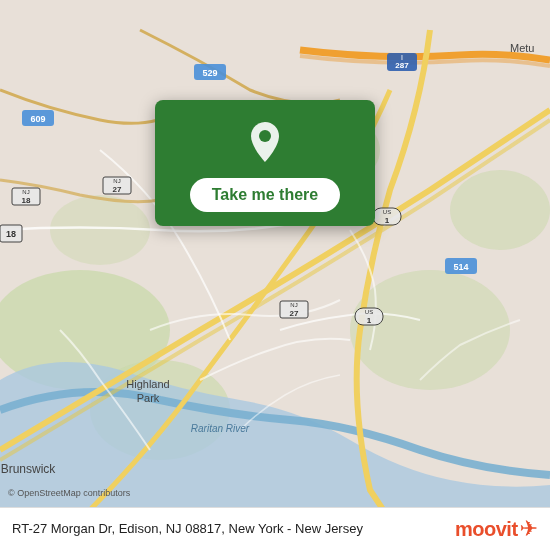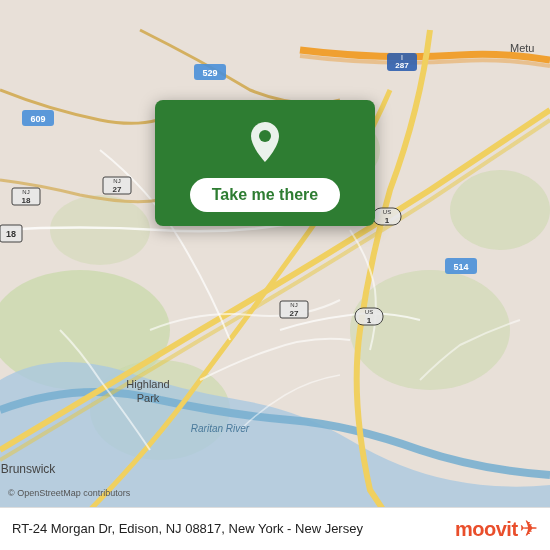--- a/index.html
+++ b/index.html
@@ -213,19 +213,19 @@
     </svg>
 
     <button id="take-me-there-btn">Take me there</button>
   </div>
 
   <div id="map-attribution">
     <span>© OpenStreetMap contributors</span>
   </div>
 
   <div id="bottom-bar">
-    <div id="address-text">RT-24 Morgan Dr, Edison, NJ 08817, New York - New Jersey</div>
+    <div id="address-text">RT-27 Morgan Dr, Edison, NJ 08817, New York - New Jersey</div>
     <div id="moovit-logo">
       <span id="moovit-logo-text">moovit</span>
       <span id="moovit-logo-icon">✈</span>
     </div>
   </div>
 </div>
 
 </body></html>

